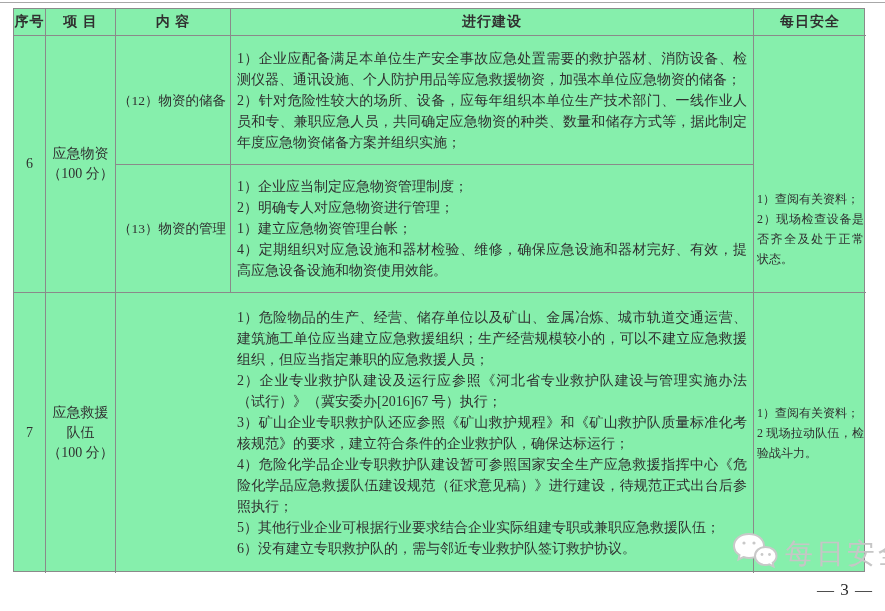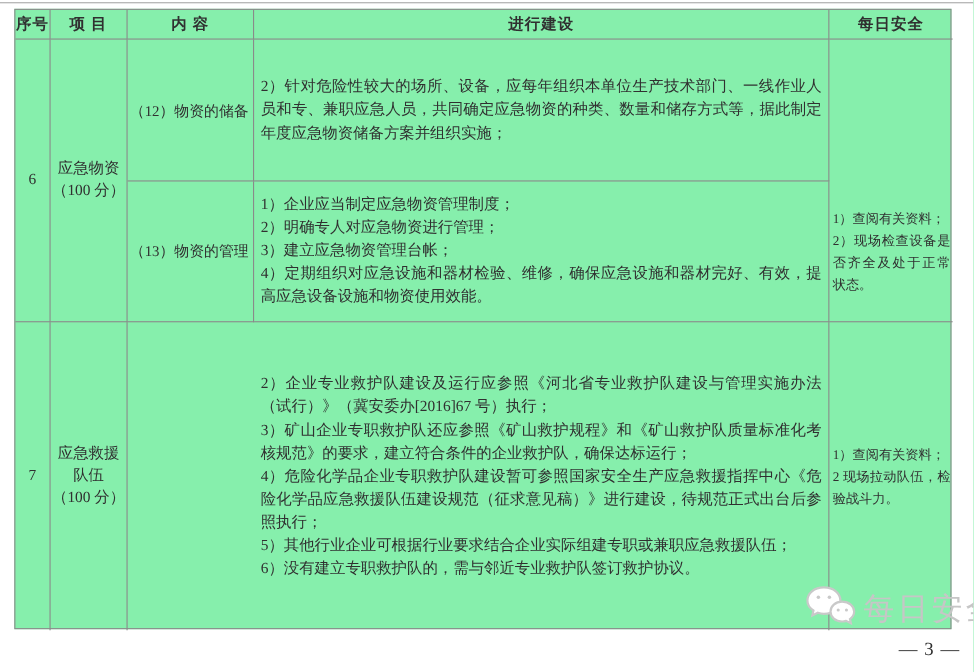--- a/index.html
+++ b/index.html
@@ -82,38 +82,40 @@
   <div class="cell hcell" style="grid-row:1;grid-column:3;">内 容</div>
   <div class="cell hcell" style="grid-row:1;grid-column:4;">进行建设</div>
   <div class="cell hcell nbr" style="grid-row:1;grid-column:5;">每日安全</div>
 
   <div class="cell ccell" style="grid-row:2/4;grid-column:1;">6</div>
   <div class="cell ccell" style="grid-row:2/4;grid-column:2;">应急物资
 （100 分）</div>
 
   <div class="cell content-cell" style="grid-row:2;grid-column:3;font-family:Liberation Serif, serif;">（12）物资的储备</div>
   <div class="cell req-cell" style="grid-row:2;grid-column:4;">
+    <p>1）企业应配备满足本单位生产安全事故应急处置需要的救护器材、消防设备、检测仪器、通讯设施、个人防护用品等应急救援物资，加强本单位应急物资的储备；</p>
     <p>2）针对危险性较大的场所、设备，应每年组织本单位生产技术部门、一线作业人员和专、兼职应急人员，共同确定应急物资的种类、数量和储存方式等，据此制定年度应急物资储备方案并组织实施；</p>
   </div>
 
   <div class="cell content-cell" style="grid-row:3;grid-column:3;">（13）物资的管理</div>
   <div class="cell req-cell" style="grid-row:3;grid-column:4;">
     <p>1）企业应当制定应急物资管理制度；</p>
     <p>2）明确专人对应急物资进行管理；</p>
-    <p>3）建立应急物资管理台帐；</p>
+    <p>1）建立应急物资管理台帐；</p>
     <p>4）定期组织对应急设施和器材检验、维修，确保应急设施和器材完好、有效，提高应急设备设施和物资使用效能。</p>
   </div>
   <div class="cell assess-cell nbr" style="grid-row:3;grid-column:5;">1）查阅有关资料；
 2）现场检查设备是否齐全及处于正常状态。</div>
 
   <div class="cell ccell nbb" style="grid-row:4;grid-column:1;">7</div>
   <div class="cell ccell nbb" style="grid-row:4;grid-column:2;">应急救援
 队伍
 （100 分）</div>
   <div class="cell req-cell nbb" style="grid-row:4;grid-column:4;">
+    <p>1）危险物品的生产、经营、储存单位以及矿山、金属冶炼、城市轨道交通运营、建筑施工单位应当建立应急救援组织；生产经营规模较小的，可以不建立应急救援组织，但应当指定兼职的应急救援人员；</p>
     <p>2）企业专业救护队建设及运行应参照《河北省专业救护队建设与管理实施办法（试行）》（冀安委办[2016]67 号）执行；</p>
     <p>3）矿山企业专职救护队还应参照《矿山救护规程》和《矿山救护队质量标准化考核规范》的要求，建立符合条件的企业救护队，确保达标运行；</p>
     <p>4）危险化学品企业专职救护队建设暂可参照国家安全生产应急救援指挥中心《危险化学品应急救援队伍建设规范（征求意见稿）》进行建设，待规范正式出台后参照执行；</p>
     <p>5）其他行业企业可根据行业要求结合企业实际组建专职或兼职应急救援队伍；</p>
     <p>6）没有建立专职救护队的，需与邻近专业救护队签订救护协议。</p>
   </div>
   <div class="cell assess-cell nbr nbb" style="grid-row:4;grid-column:5;">1）查阅有关资料；
 2 现场拉动队伍，检验战斗力。</div>
 
 </div>

